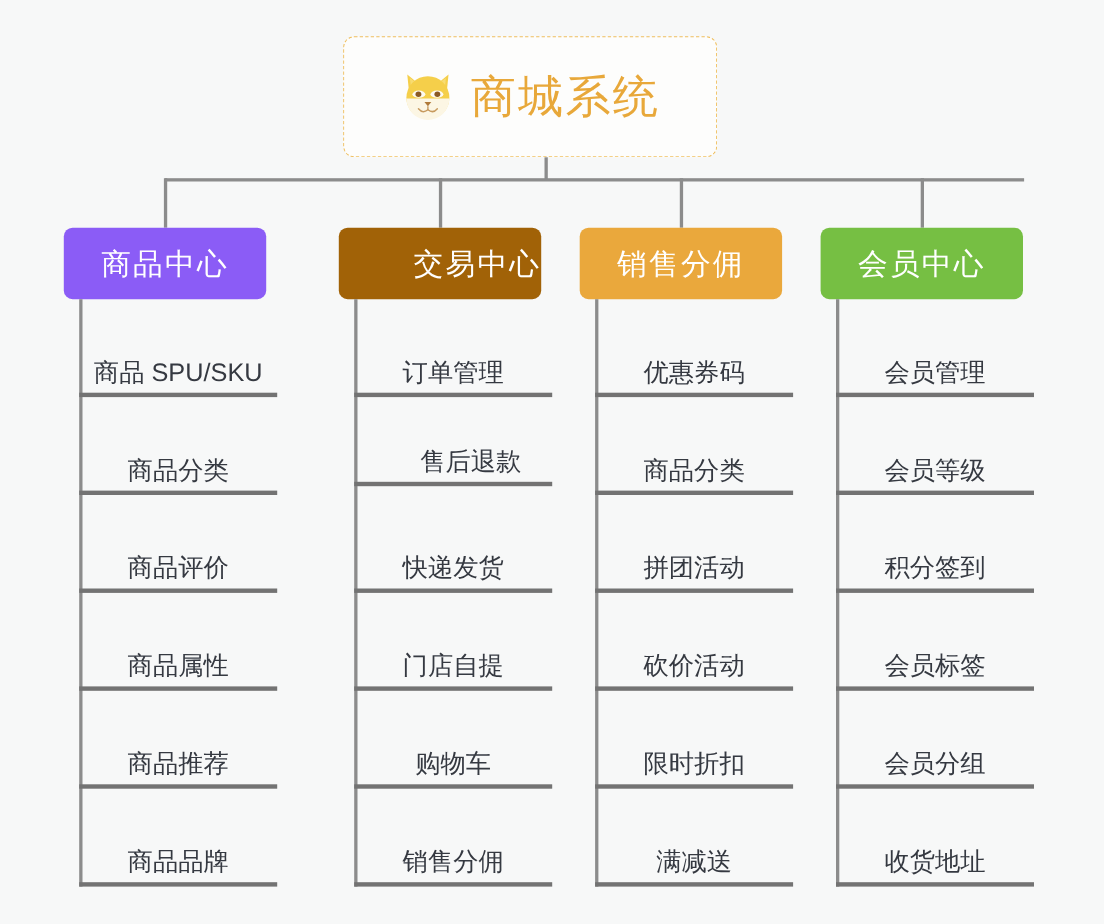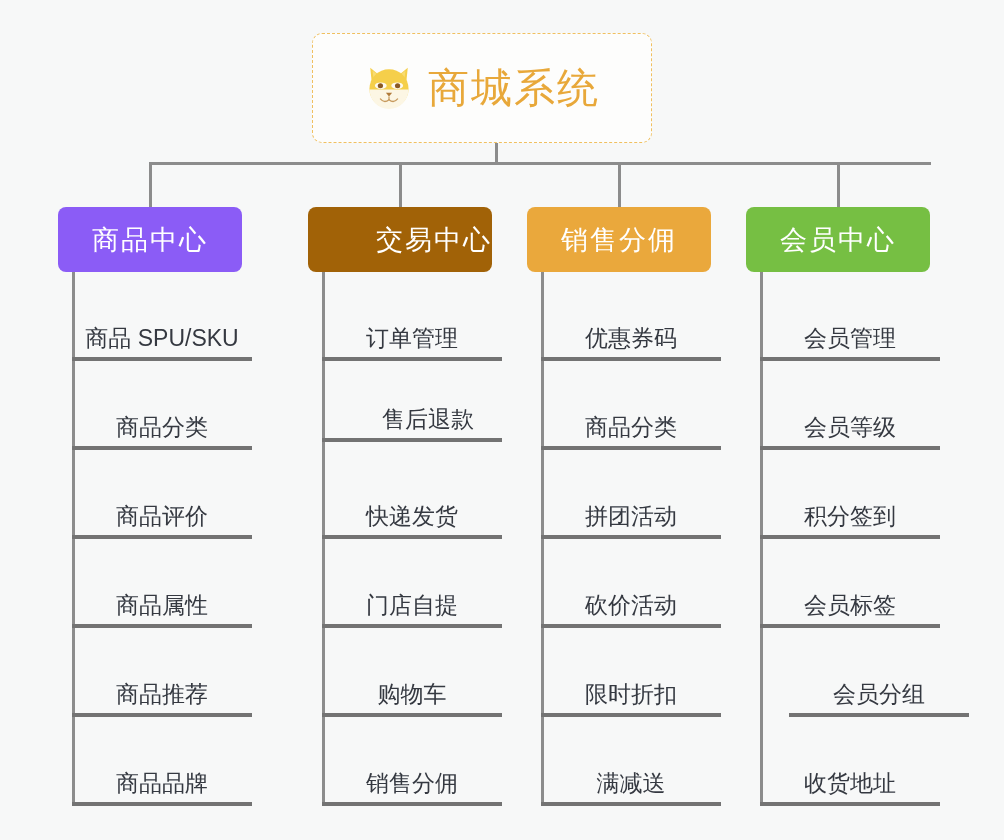--- a/index.html
+++ b/index.html
@@ -194,21 +194,21 @@
         </div>
         <div class="item" style="top: 89px;">
           <span class="item-label">会员等级</span>
         </div>
         <div class="item" style="top: 178px;">
           <span class="item-label">积分签到</span>
         </div>
         <div class="item" style="top: 267px;">
           <span class="item-label">会员标签</span>
         </div>
-        <div class="item" style="top: 356px; margin-left: 29px;">
+        <div class="item" style="top: 356px;">
           <span class="item-label">会员分组</span>
         </div>
         <div class="item" style="top: 445px;">
           <span class="item-label">收货地址</span>
         </div>
       </div>
     </div>
 
 </div>
 

